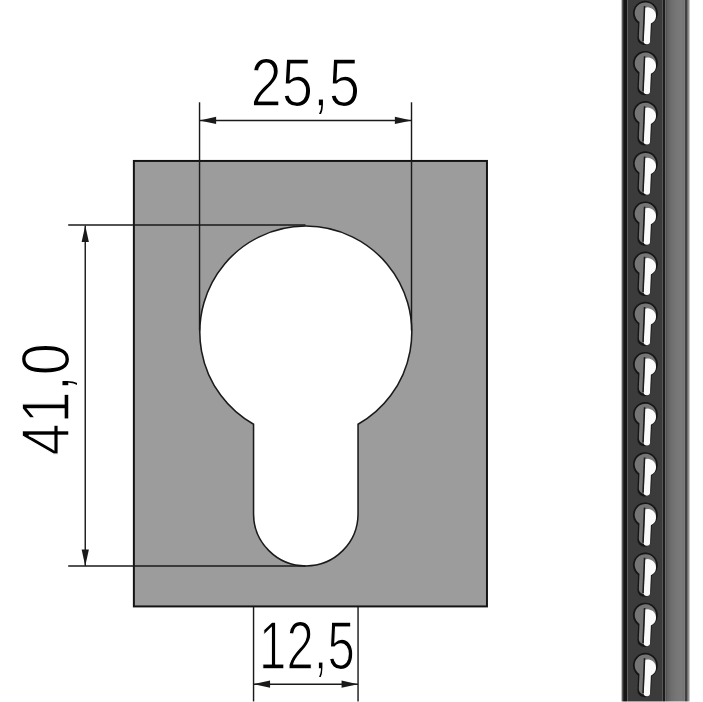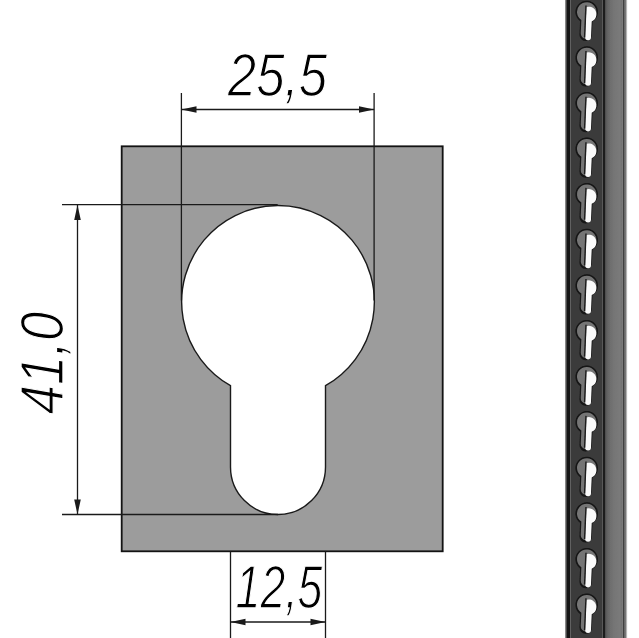--- a/index.html
+++ b/index.html
@@ -1,17 +1,17 @@
 <!DOCTYPE html>
 <html><head>
 <meta charset="utf-8">
 <style>
   html,body{margin:0;padding:0;background:#fff;}
   .page{position:relative;width:639px;height:638px;overflow:hidden;background:#fff;
-        font-family:"Liberation Sans", sans-serif;font-style:italic;}
+        font-family:"Liberation Sans", sans-serif;}
 </style>
 </head>
 <body>
 <div class="page">
 <svg width="639" height="638" viewBox="0 0 639 638" xmlns="http://www.w3.org/2000/svg">
   <defs>
     <linearGradient id="sideg" x1="0" y1="0" x2="1" y2="0">
       <stop offset="0" stop-color="#4a4a4a"></stop>
       <stop offset="0.1" stop-color="#5f5f5f"></stop>
       <stop offset="0.3" stop-color="#6e6e6e"></stop>

